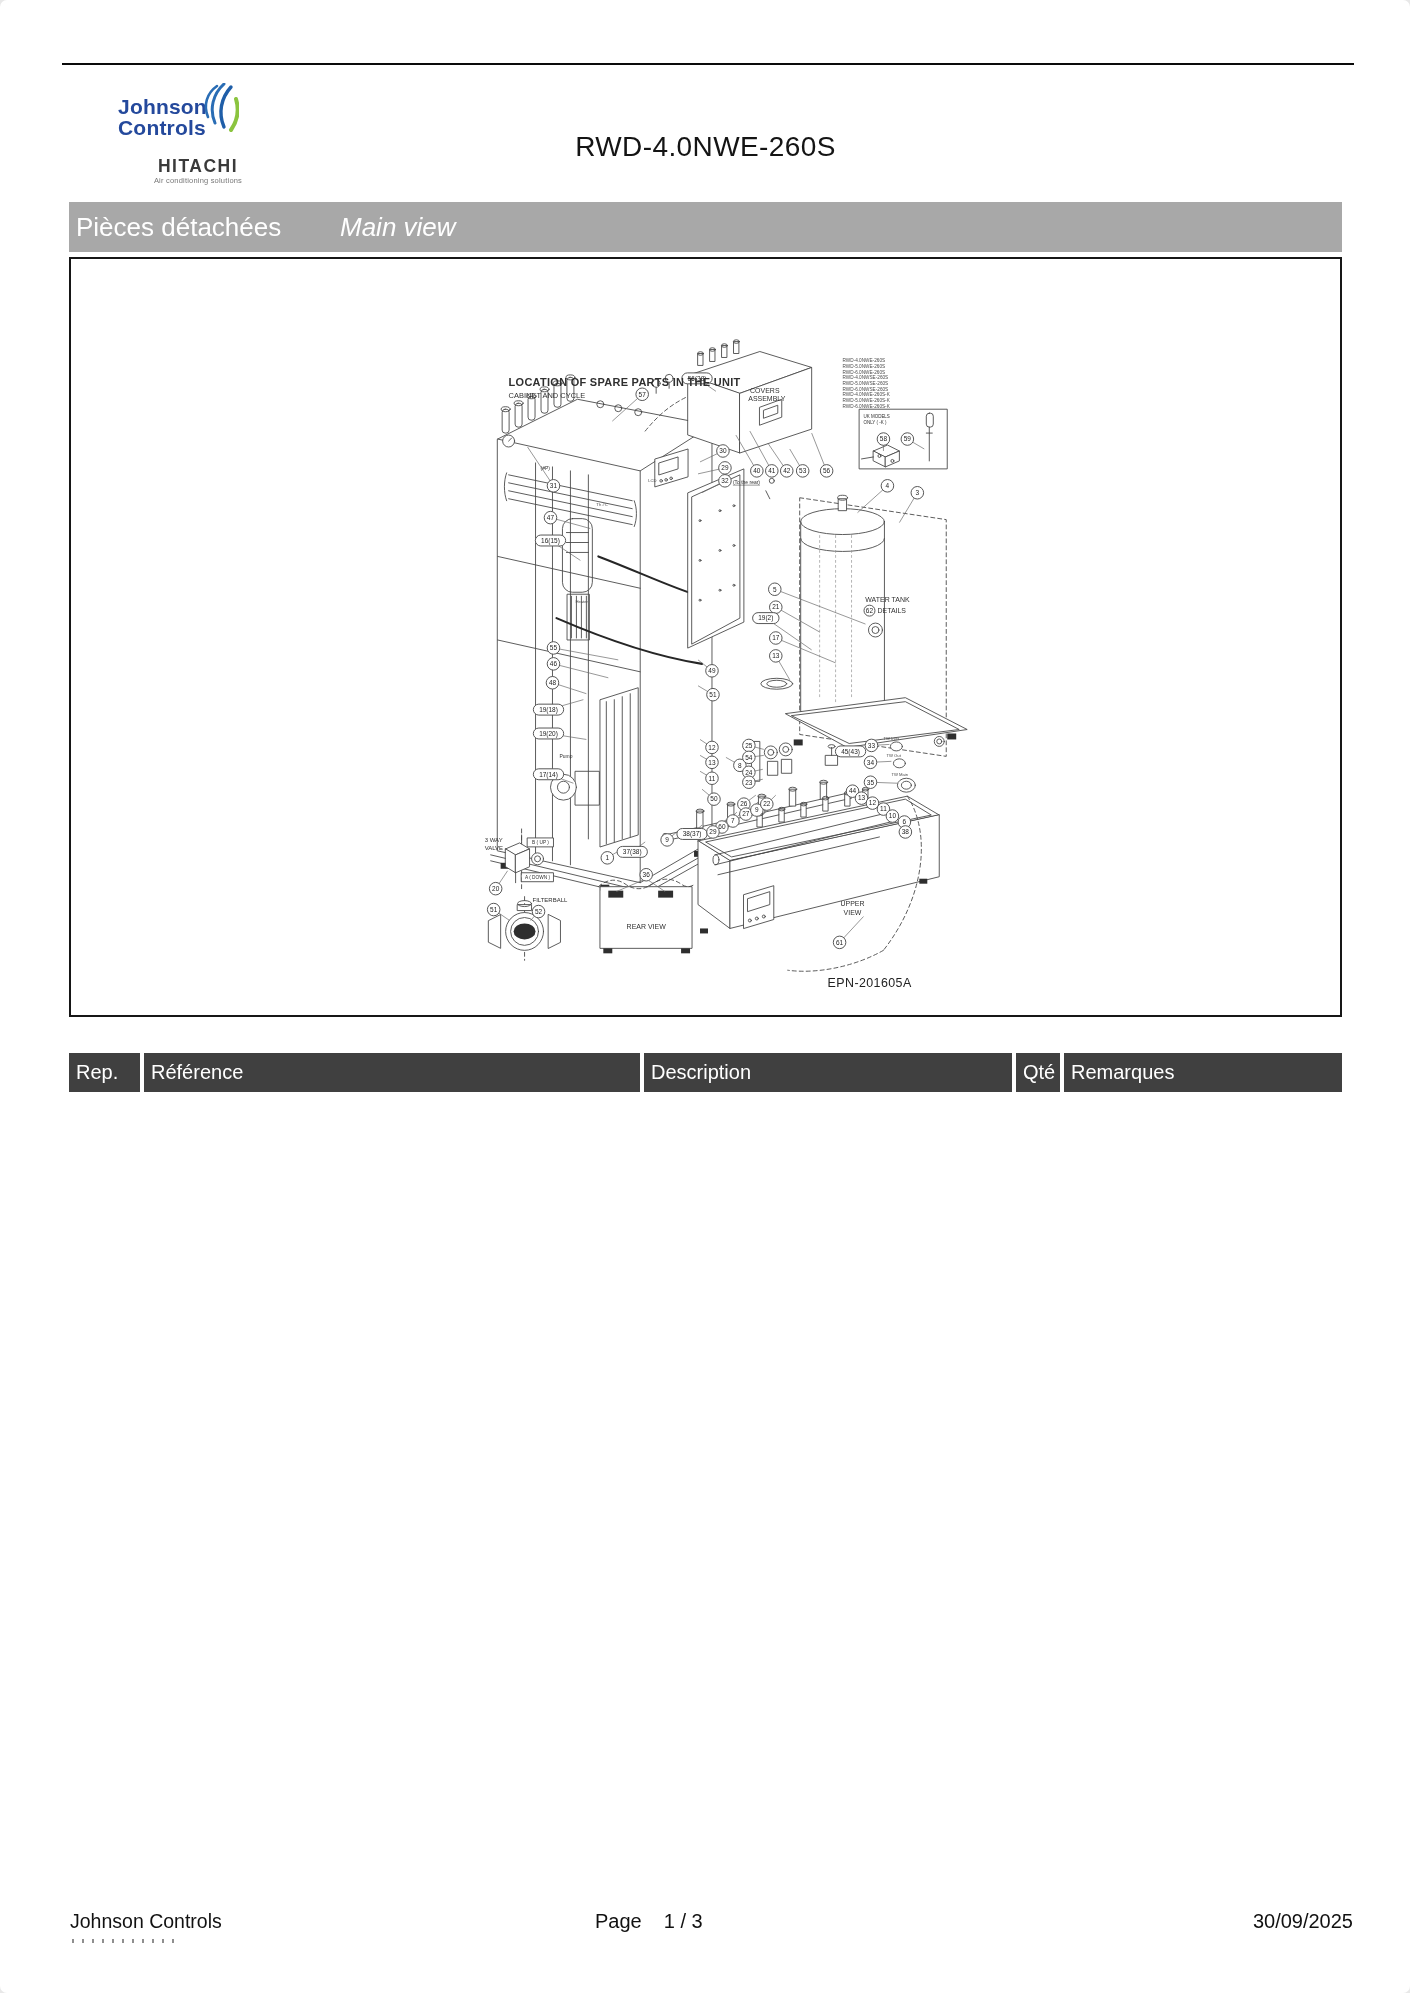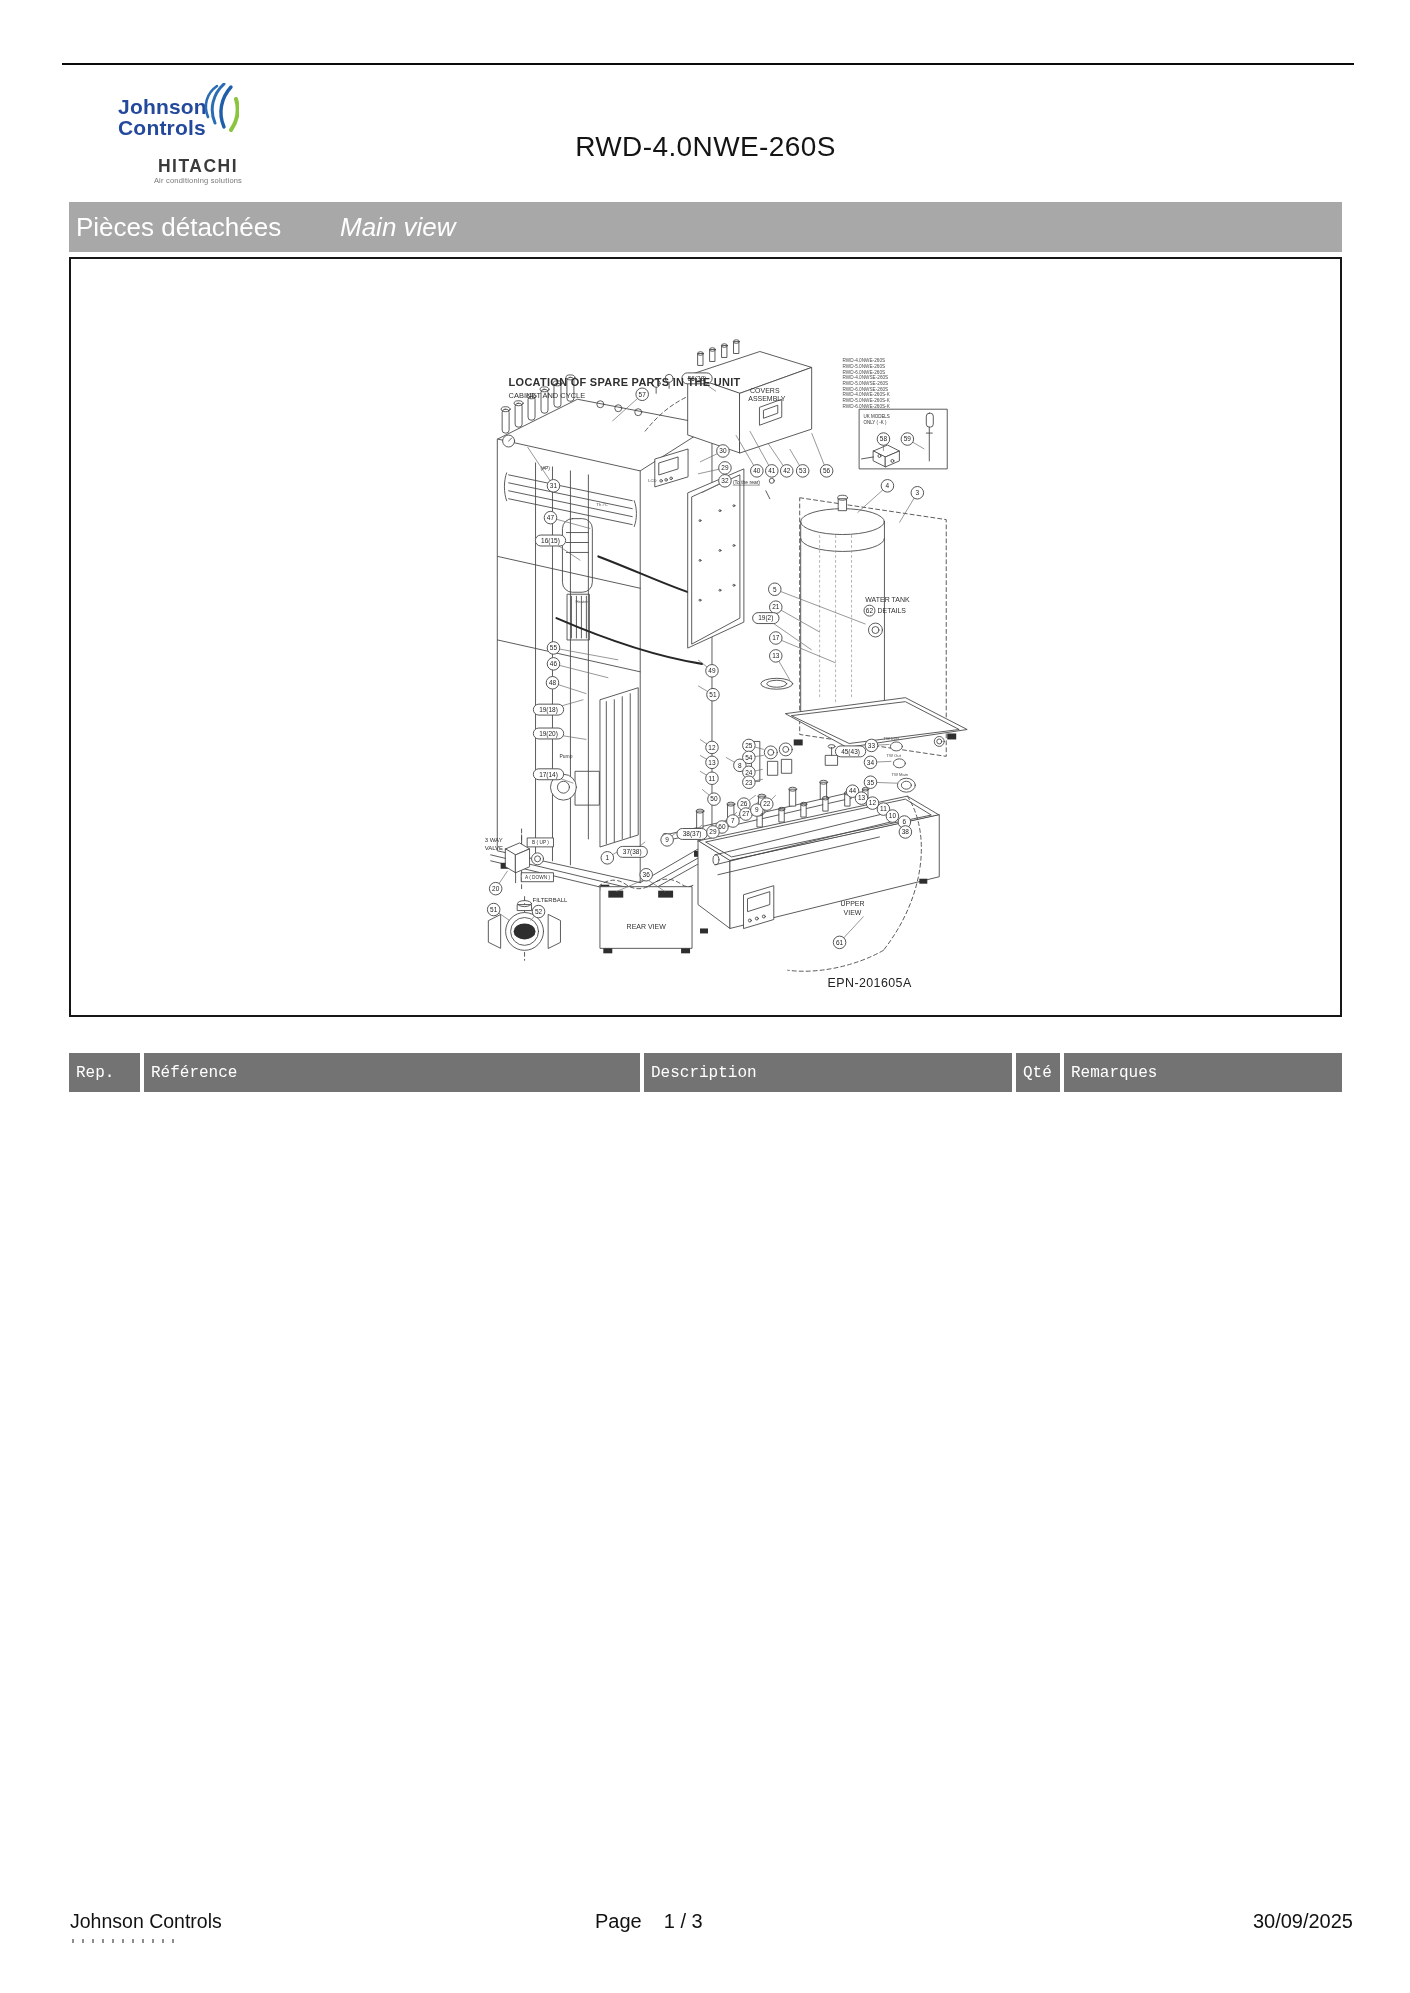--- a/index.html
+++ b/index.html
@@ -1,17 +1,17 @@
 <!DOCTYPE html>
 <html><head>
 <meta charset="utf-8">
 <style>
   * { margin:0; padding:0; box-sizing:border-box; }
   body { background:#e8e8e8; font-family:"Liberation Sans", sans-serif; }
-  .page { position:relative; width:1410px; height:1993px; background:#ffffff; margin:0 auto; overflow:hidden; }
+  .page { position:relative; width:1410px; height:1993px; background:#ffffff; margin:0 auto; overflow:hidden;border-radius:7px; }
 
   .top-rule { position:absolute; left:62px; top:63px; width:1292px; height:2px; background:#0a0a0a; }
 
   
   .brand-text { position:absolute; left:118px; top:96px; width:85px; text-align:right;
                 font-weight:bold; font-size:21px; line-height:21px; color:#24499c; letter-spacing:.2px; }
   .brand-swirl { position:absolute; left:201px; top:83px; }
   .brand-hitachi { position:absolute; left:138px; top:156px; width:120px; text-align:center;
                    font-weight:bold; font-size:17.5px; color:#3a3a3a; letter-spacing:1.5px; }
   .brand-tagline { position:absolute; left:138px; top:176px; width:120px; text-align:center;
@@ -50,21 +50,21 @@
   svg .t7c { font-size:7px; fill:#2f2f2f; text-anchor:middle; }
   svg .t6 { font-size:6px; fill:#2f2f2f; }
   svg .t5 { font-size:5px; fill:#2f2f2f; }
   svg .t45 { font-size:4.5px; fill:#2f2f2f; }
   svg .t42 { font-size:4.2px; fill:#4a4a4a; }
   svg .tbox { font-size:4.8px; fill:#2f2f2f; text-anchor:middle; }
   svg .t-epn { font-size:12.5px; fill:#222; letter-spacing:.4px; }
 
   
   .table-header { position:absolute; left:69px; top:1053px; width:1273px; height:39px; display:flex; gap:4px; }
-  .table-header .th { background:#737373; color:#fff; font-size:16px; display:flex; align-items:center; padding-left:7px;font-family:Liberation Mono, monospace; }
+  .table-header .th { background:#404040; color:#fff; font-size:20px; display:flex; align-items:center; padding-left:7px; }
   .th.w-rep { width:71px; }
   .th.w-ref { width:496px; }
   .th.w-desc { width:368px; }
   .th.w-qte { width:44px; }
   .th.w-rem { flex:1; }
 
   
   .footer-company { position:absolute; left:70px; top:1910px; font-size:19.5px; color:#111; }
   .footer-clip { position:absolute; left:72px; top:1939px; width:104px; height:4px; overflow:hidden;
                  background:repeating-linear-gradient(90deg,#8f8f8f 0 2px,transparent 2px 10px); }

